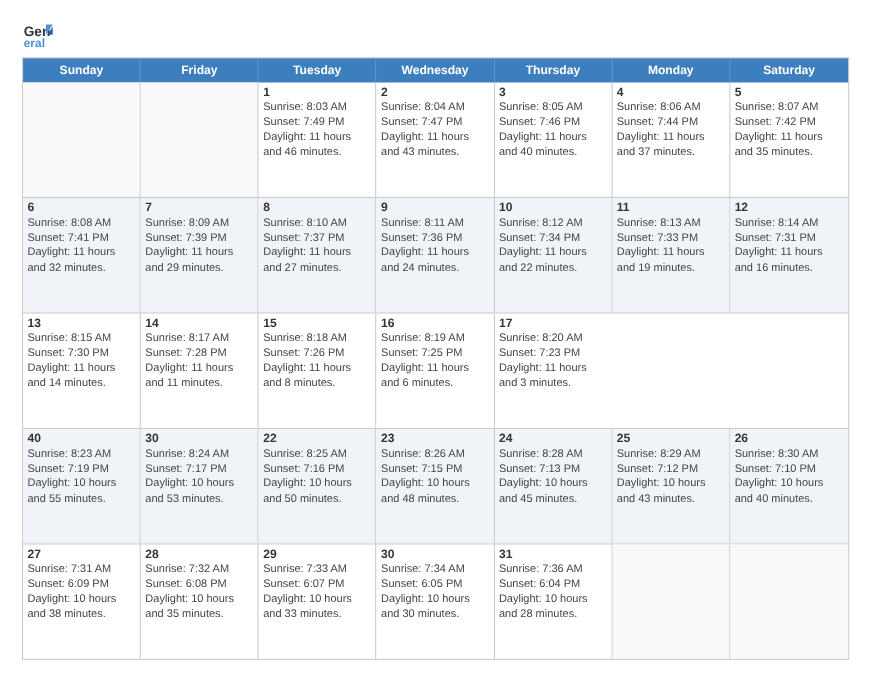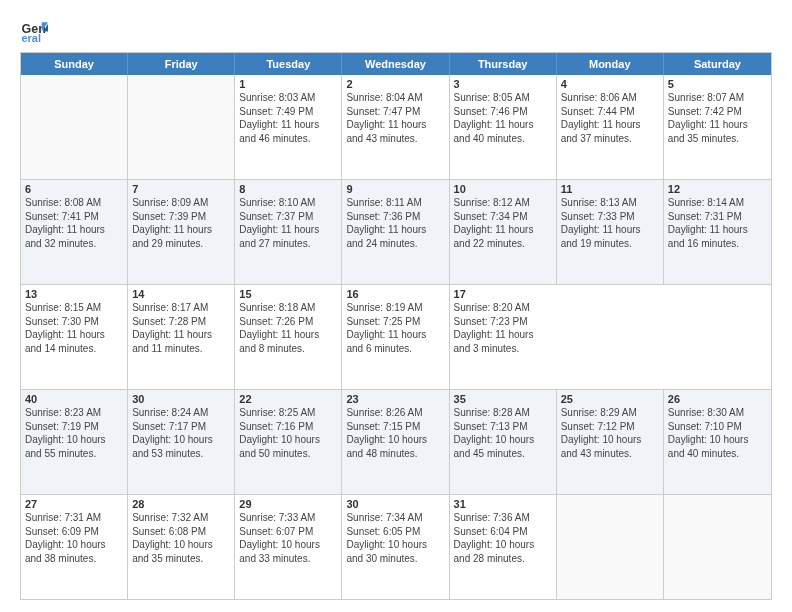--- a/index.html
+++ b/index.html
@@ -224,21 +224,21 @@
           </div>
           <div class="cal-cell">
             <div class="day-num">22</div>
             <div class="cell-text">Sunrise: 8:25 AM<br>Sunset: 7:16 PM<br>Daylight: 10 hours and 50 minutes.</div>
           </div>
           <div class="cal-cell">
             <div class="day-num">23</div>
             <div class="cell-text">Sunrise: 8:26 AM<br>Sunset: 7:15 PM<br>Daylight: 10 hours and 48 minutes.</div>
           </div>
           <div class="cal-cell">
-            <div class="day-num">35</div>
+            <div class="day-num">24</div>
             <div class="cell-text">Sunrise: 8:28 AM<br>Sunset: 7:13 PM<br>Daylight: 10 hours and 45 minutes.</div>
           </div>
           <div class="cal-cell">
             <div class="day-num">25</div>
             <div class="cell-text">Sunrise: 8:29 AM<br>Sunset: 7:12 PM<br>Daylight: 10 hours and 43 minutes.</div>
           </div>
           <div class="cal-cell">
             <div class="day-num">26</div>
             <div class="cell-text">Sunrise: 8:30 AM<br>Sunset: 7:10 PM<br>Daylight: 10 hours and 40 minutes.</div>
           </div>

